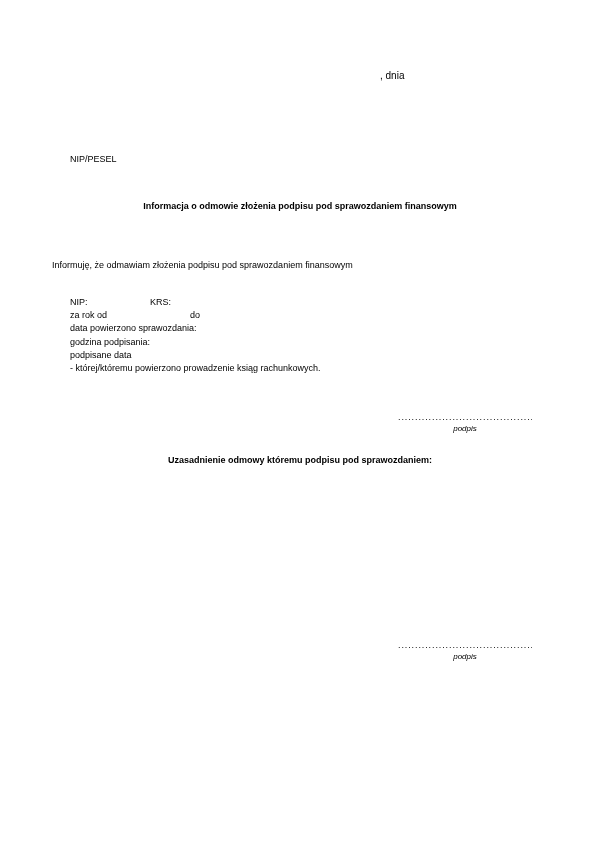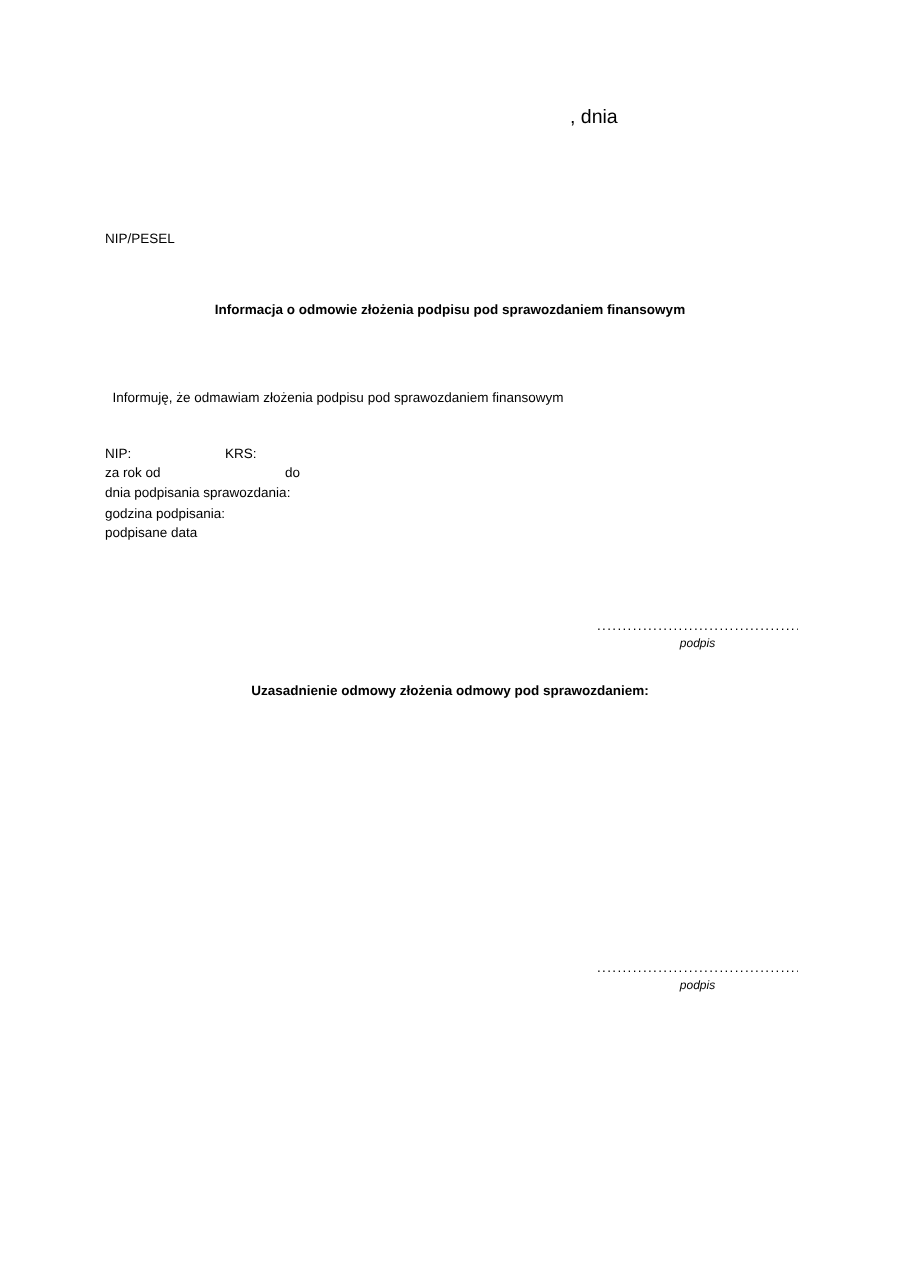--- a/index.html
+++ b/index.html
@@ -23,21 +23,21 @@
     width: 600px;
     height: 849px;
     background: #ffffff;
   }
 
   .date-line {
     position: absolute;
     left: 380px;
     top: 70px;
     width: 150px;
-    font-size: 13px;
+    font-size: 10px;
     text-align: left;
   }
 
   .nip-pesel {
     position: absolute;
     left: 70px;
     top: 154px;
     font-size: 9px;
   }
 
@@ -46,21 +46,21 @@
     left: 70px;
     top: 201px;
     width: 460px;
     text-align: center;
     font-size: 9px;
     font-weight: bold;
   }
 
   .intro {
     position: absolute;
-    left: 75px;
+    left: 52px;
     top: 260px;
     font-size: 9px;
   }
 
   .detail-block {
     position: absolute;
     left: 70px;
     top: 296px;
     font-size: 9px;
     line-height: 13.2px;
@@ -135,31 +135,32 @@
 
   <div class="nip-pesel">NIP/PESEL</div>
 
   <div class="doc-title">Informacja o odmowie złożenia podpisu pod sprawozdaniem finansowym</div>
 
   <div class="intro">Informuję, że odmawiam złożenia podpisu pod sprawozdaniem finansowym</div>
 
   <div class="detail-block">
     <div class="detail-row"><span class="label-a">NIP:</span><span class="label-b">KRS:</span></div>
     <div class="detail-row"><span class="sub-a">za rok od</span><span class="label-b">do</span></div>
-    <div class="detail-row">dnia podpisania sprawozdania:</div>
+    <div class="detail-row">data powierzono sprawozdania:</div>
     <div class="detail-row">godzina podpisania:</div>
     <div class="detail-row">podpisane data</div>
+    <div class="detail-row">- której/któremu powierzono prowadzenie ksiąg rachunkowych.</div>
   </div>
 
   <div class="sig-block-1">
     <div class="sig-dots">...............................................</div>
     <div class="sig-caption">podpis</div>
   </div>
 
-  <div class="reason-heading">Uzasadnienie odmowy złożenia odmowy pod sprawozdaniem:</div>
+  <div class="reason-heading">Uzasadnienie odmowy któremu podpisu pod sprawozdaniem:</div>
 
   <div class="reason-area"></div>
 
   <div class="sig-block-2">
     <div class="sig-dots">...............................................</div>
     <div class="sig-caption">podpis</div>
   </div>
 
 </div>
 

